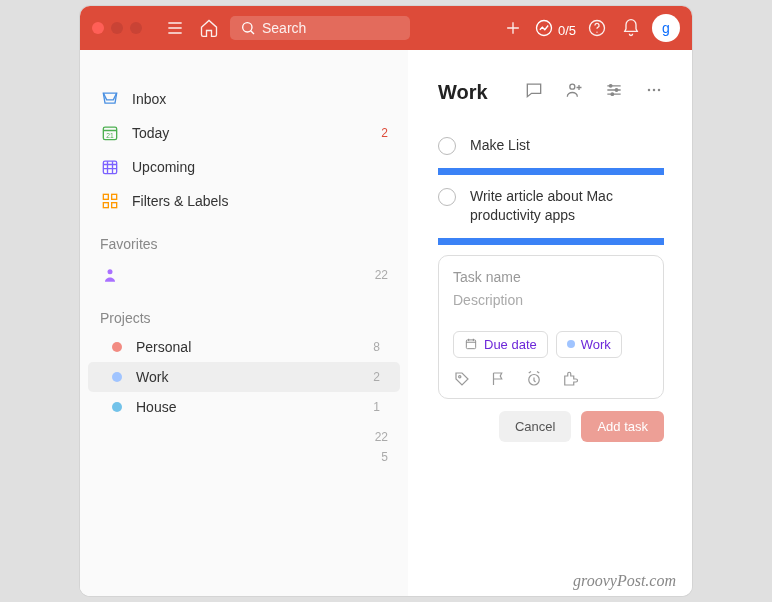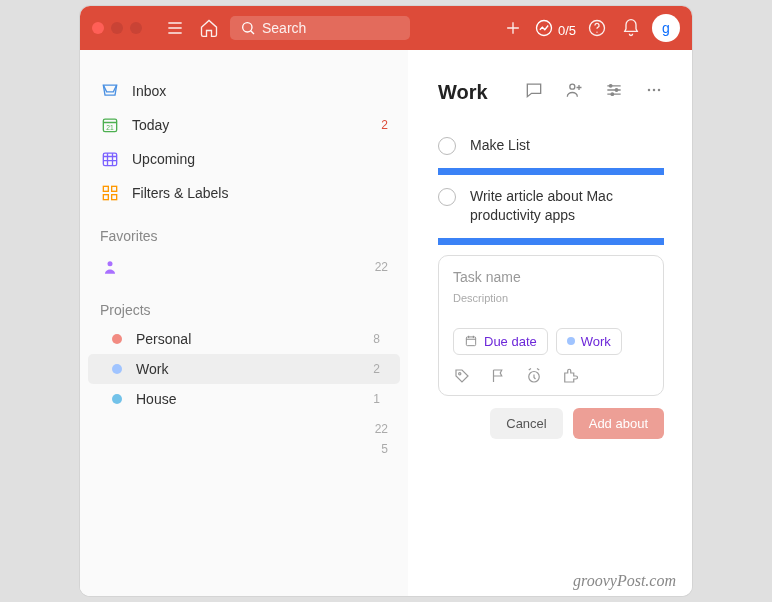--- a/index.html
+++ b/index.html
@@ -45,21 +45,21 @@
   .hcount svg { width: 20px; height: 20px; stroke: #fff; fill: none; stroke-width: 1.6; }
   .avatar {
     width: 28px; height: 28px; border-radius: 50%; background: #fff;
     display: flex; align-items: center; justify-content: center;
     color: #0d6efd; font-size: 14px; font-weight: 500;
   }
   
   .body { flex: 1; display: flex; background: #fff; }
   
   .sidebar {
-    width: 328px; background: #fafafa; padding: 24px 0 0 0;
+    width: 328px; background: #fafafa; padding: 32px 0 0 0;
     display: flex; flex-direction: column; font-size: 14px; color: #333;
   }
   .nav-item, .fav-item, .proj-item {
     display: flex; align-items: center; padding: 7px 20px 7px 20px;
     cursor: pointer;
   }
   .nav-item svg, .fav-item svg { width: 20px; height: 20px; margin-right: 12px; flex-shrink:0; }
   .nav-item .count, .proj-item .count, .fav-item .count {
     margin-left: auto; font-size: 12px; color: #aaa;
   }
@@ -96,21 +96,21 @@
   
   .composer {
     border: 1px solid #ddd; border-radius: 10px; padding: 12px 14px 10px 14px;
     margin-top: 10px;
   }
   .composer input.name {
     border: none; outline: none; font-size: 14px; width: 100%; color: #333;
   }
   .composer input.name::placeholder { color: #999; }
   .composer input.desc {
-    border: none; outline: none; font-size: 11px; width: 100%; color: #888;
+    border: none; outline: none; font-size: 14px; width: 100%; color: #888;
     margin-top: 6px;
   }
   .composer input.desc::placeholder { color: #aaa; }
   .chips { display: flex; gap: 8px; margin-top: 22px; }
   .chip {
     display: flex; align-items: center; gap: 6px;
     border: 1px solid #ddd; border-radius: 6px; padding: 5px 10px;
     font-size: 13px; color: #6d28d9; cursor: pointer;
   }
   .chip svg { width: 14px; height: 14px; stroke: #888; fill: none; stroke-width: 1.6; }
@@ -334,19 +334,19 @@
               <path d="M12 10v4l2 2M5 4l3-2M19 4l-3-2"></path>
             </svg>
           <svg viewBox="0 0 24 24">
               <path d="M5 8h4V5a2 2 0 1 1 4 0v3h4v4h3a2 2 0 1 1 0 4h-3v4H5z"></path>
             </svg>
         </div>
       </div>
 
       <div class="composer-buttons">
         <button class="btn btn-cancel">Cancel</button>
-        <button class="btn btn-add">Add about</button>
+        <button class="btn btn-add">Add task</button>
       </div>
     </div>
   </div>
 
   <div class="watermark">groovyPost.com</div>
 </div>
 
 </body></html>

